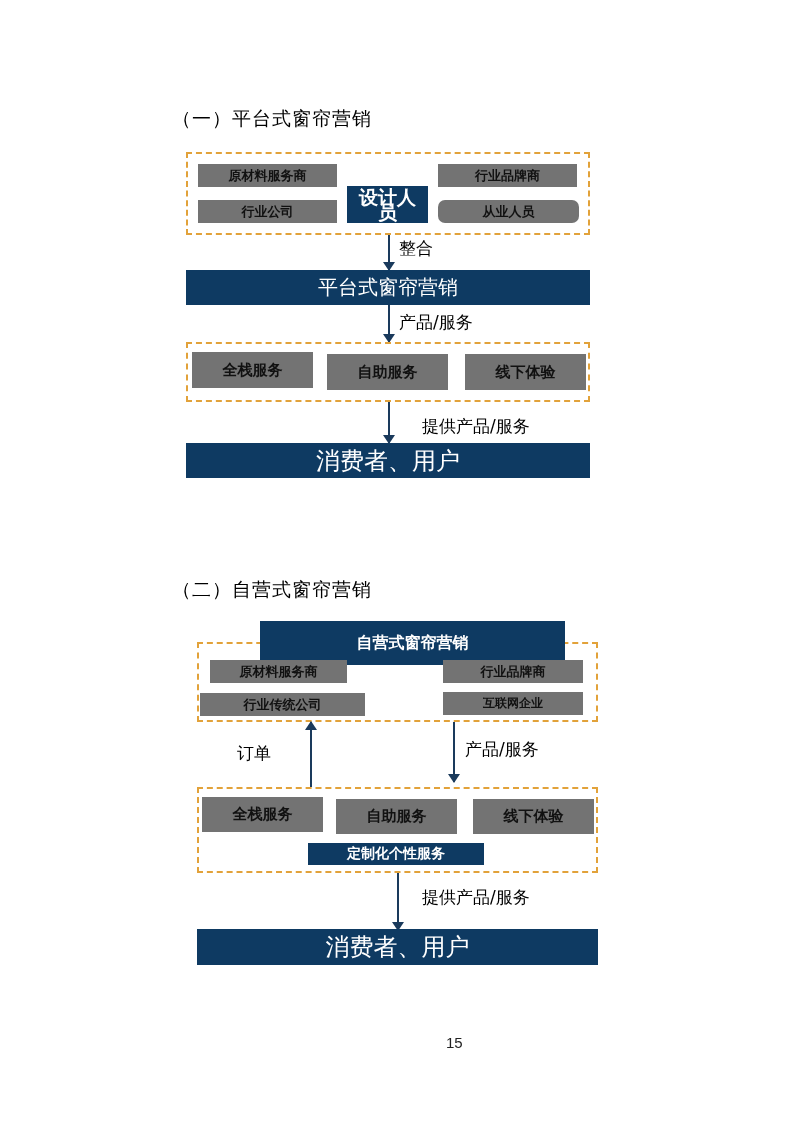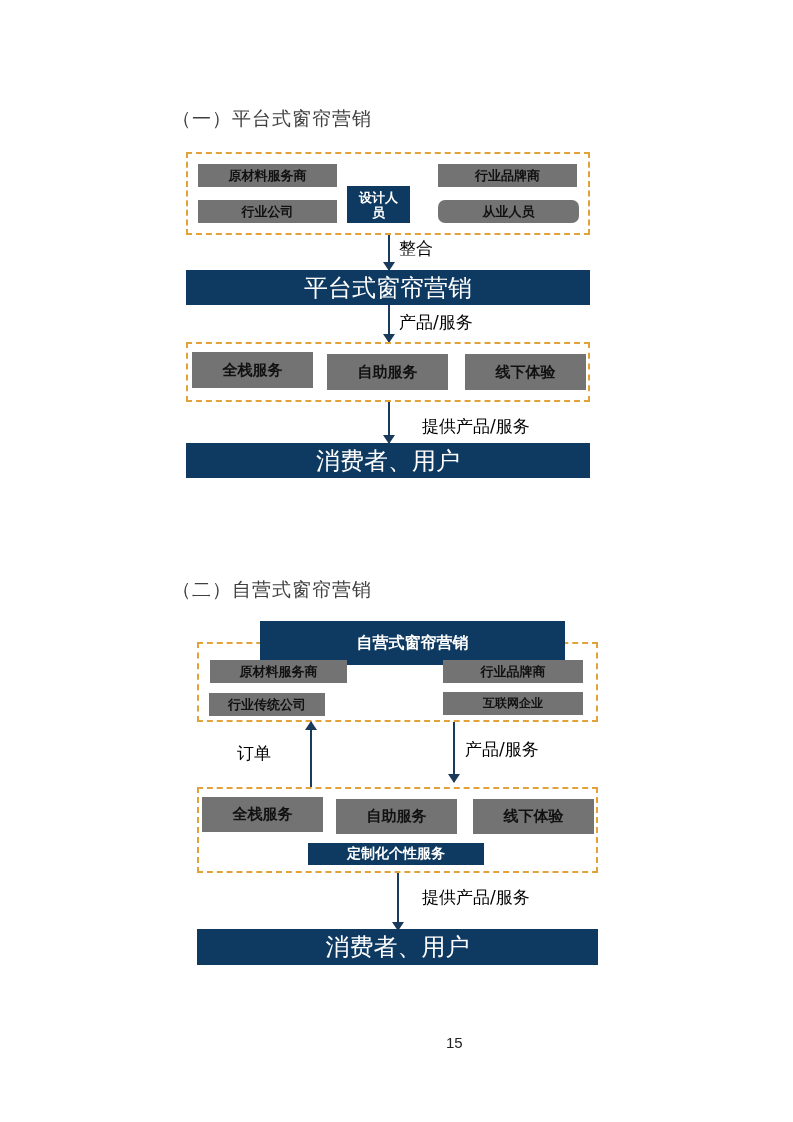--- a/index.html
+++ b/index.html
@@ -1,19 +1,19 @@
 <!DOCTYPE html>
 <html><head>
 <meta charset="utf-8">
 <style>
   html, body { margin: 0; padding: 0; background: #ffffff; }
   body { width: 793px; height: 1122px; position: relative; overflow: hidden;
          font-family: "DejaVu Sans", "Liberation Sans", sans-serif; color: #111; }
   .abs { position: absolute; box-sizing: border-box; }
-  .heading { font-family: "DejaVu Serif", "Liberation Serif", serif; font-size: 19px; color: #404040; letter-spacing: 1px; white-space: nowrap; }
+  .heading { font-family: "DejaVu Serif", "Liberation Serif", serif; font-size: 19px; color: #000000; letter-spacing: 1px; white-space: nowrap; }
   .dashed { border: 2px dashed #e2a23a; }
   .cyan { background: #737373; display: flex; align-items: center; justify-content: center;
           font-weight: bold; color: #111; white-space: nowrap; }
   .navy { background: #0e3a62; color: #ffffff; display: flex; align-items: center; justify-content: center; white-space: nowrap; }
   .navy.bold { font-weight: bold; }
   .vline { width: 2px; background: #1a3a5c; }
   .arrow-down::after { content: ""; position: absolute; left: -5px; bottom: -1px; width: 0; height: 0;
           border-left: 6px solid transparent; border-right: 6px solid transparent; border-top: 9px solid #1a3a5c; }
   .arrow-up::before { content: ""; position: absolute; left: -5px; top: -1px; width: 0; height: 0;
           border-left: 6px solid transparent; border-right: 6px solid transparent; border-bottom: 9px solid #1a3a5c; }
@@ -21,48 +21,48 @@
   .page-num { font-family: "Liberation Sans", sans-serif; font-size: 15px; color: #222; margin-left: 40px; }
 </style>
 </head>
 <body>
 
 <div class="abs heading" style="left:172px; top:106px;">（一）平台式窗帘营销</div>
 
 <div class="abs dashed" style="left:186px; top:152px; width:404px; height:83px;"></div>
 <div class="abs cyan" style="left:198px; top:164px; width:139px; height:23px; font-size:13px;">原材料服务商</div>
 <div class="abs cyan" style="left:198px; top:200px; width:139px; height:23px; font-size:13px;">行业公司</div>
-<div class="abs navy bold" style="left:347px; top:186px; width:63px; height:37px; font-size:13px; line-height:15px; text-align:center; white-space:normal; padding:0 12px;">设计人员</div>
+<div class="abs navy bold" style="left:347px; top:186px; width:81px; height:37px; font-size:19px; line-height:15px; text-align:center; white-space:normal; padding:0 12px;">设计人员</div>
 <div class="abs cyan" style="left:438px; top:164px; width:139px; height:23px; font-size:13px;">行业品牌商</div>
 <div class="abs cyan" style="left:438px; top:200px; width:141px; height:23px; font-size:13px;border-radius:7px;">从业人员</div>
 
 <div class="abs vline arrow-down" style="left:388px; top:235px; height:35px;"></div>
 <div class="abs label" style="left:399px; top:237px;">整合</div>
 
-<div class="abs navy" style="left:186px; top:270px; width:404px; height:35px; font-size:24px;">平台式窗帘营销</div>
+<div class="abs navy" style="left:186px; top:270px; width:404px; height:35px; font-size:20px;">平台式窗帘营销</div>
 
 <div class="abs vline arrow-down" style="left:388px; top:305px; height:37px;"></div>
 <div class="abs label" style="left:399px; top:311px;">产品/服务</div>
 
 <div class="abs dashed" style="left:186px; top:342px; width:404px; height:60px;"></div>
 <div class="abs cyan" style="left:192px; top:352px; width:121px; height:36px; font-size:15px;">全栈服务</div>
 <div class="abs cyan" style="left:327px; top:354px; width:121px; height:36px; font-size:15px;">自助服务</div>
 <div class="abs cyan" style="left:465px; top:354px; width:121px; height:36px; font-size:15px;">线下体验</div>
 
 <div class="abs vline arrow-down" style="left:388px; top:402px; height:41px;"></div>
 <div class="abs label" style="left:422px; top:415px;">提供产品/服务</div>
 
 <div class="abs navy" style="left:186px; top:443px; width:404px; height:35px; font-size:24px;">消费者、用户</div>
 
 <div class="abs heading" style="left:172px; top:577px;">（二）自营式窗帘营销</div>
 
 <div class="abs dashed" style="left:197px; top:642px; width:401px; height:80px;"></div>
 <div class="abs navy bold" style="left:260px; top:621px; width:305px; height:44px; font-size:16px;">自营式窗帘营销</div>
 <div class="abs cyan" style="left:210px; top:660px; width:137px; height:23px; font-size:13px;">原材料服务商</div>
-<div class="abs cyan" style="left:209px; top:693px; width:116px; height:23px; font-size:13px;">行业传统公司</div>
+<div class="abs cyan" style="left:200px; top:693px; width:165px; height:23px; font-size:13px;">行业传统公司</div>
 <div class="abs cyan" style="left:443px; top:660px; width:140px; height:23px; font-size:13px;">行业品牌商</div>
 <div class="abs cyan" style="left:443px; top:692px; width:140px; height:23px; font-size:12px;">互联网企业</div>
 
 <div class="abs vline arrow-up" style="left:310px; top:722px; height:65px;"></div>
 <div class="abs label" style="left:237px; top:742px;">订单</div>
 
 <div class="abs vline arrow-down" style="left:453px; top:722px; height:60px;"></div>
 <div class="abs label" style="left:465px; top:738px;">产品/服务</div>
 
 <div class="abs dashed" style="left:197px; top:787px; width:401px; height:86px;"></div>

